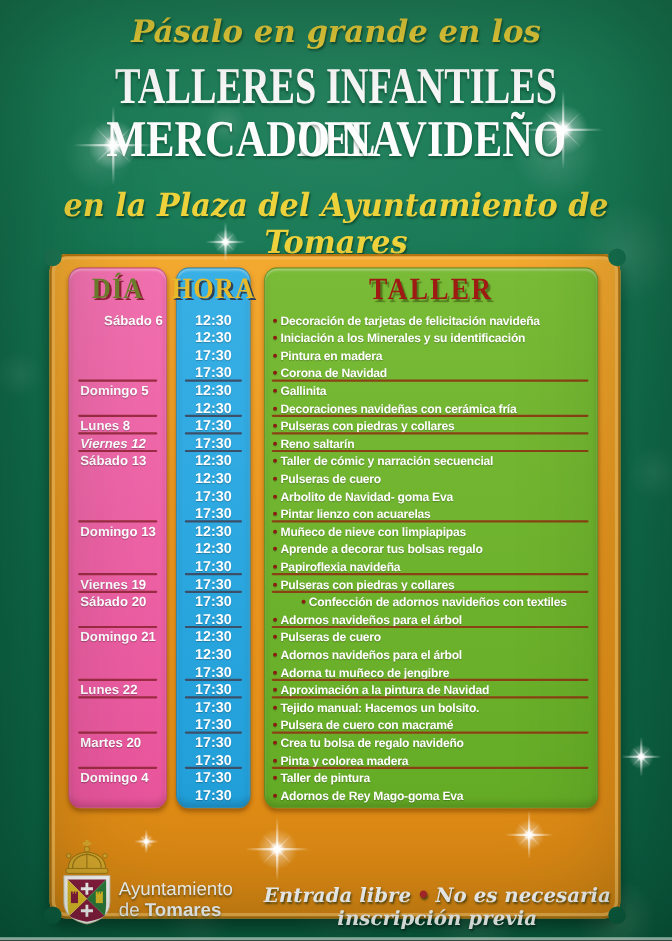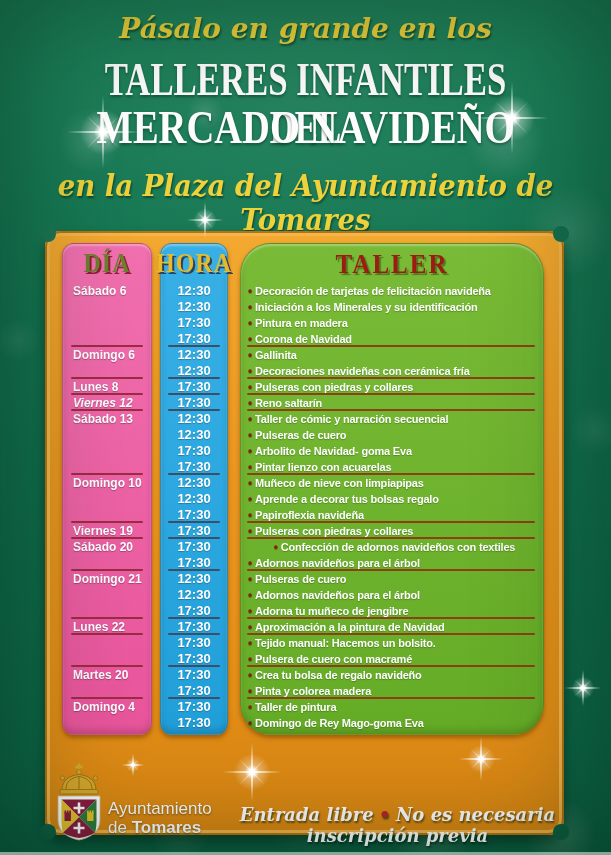--- a/index.html
+++ b/index.html
@@ -78,21 +78,21 @@
   .n-tr{right:-5px;top:-5px;background:#156f4e;}
   .n-bl{left:-5px;bottom:-5px;background:#0d6244;}
   .n-br{right:-5px;bottom:-5px;background:#0c6143;}
 
   .col{position:absolute;top:12px;height:490px;border-radius:12px;
     border:1px solid rgba(90,40,0,.25);
     box-shadow:inset 0 2px 2px rgba(255,255,255,.35), inset 0 -4px 6px rgba(0,0,0,.15),
                0 3px 4px rgba(110,55,0,.5);}
   .col-day {left:17px; width:88px; background:linear-gradient(180deg,#f170af,#e9559c);}
   .col-hour{left:115px;width:66px; background:linear-gradient(180deg,#38b0e6,#219fd9);}
-  .col-ws  {left:195px;width:302px;background:linear-gradient(180deg,#79bb36,#65ac26);border-radius:31px;}
+  .col-ws  {left:195px;width:302px;background:linear-gradient(180deg,#79bb36,#65ac26);}
 
   .col-header{height:39px;display:flex;align-items:center;justify-content:center;
     font-family:"Liberation Serif",serif;font-weight:bold;letter-spacing:1px;
     transform:scaleY(1.12);transform-origin:center;}
   .hdr-day {font-size:24px;color:#6e7f2e;text-shadow:2px 2px 0 #8d2136;}
   .hdr-hour{font-size:24px;color:#e7ba2b;text-shadow:2px 2px 0 #2f4257;}
   .hdr-ws  {font-size:25px;color:#9e1a13;letter-spacing:2px;text-shadow:2px 2px 1px rgba(45,65,12,.55);}
 
   .col-body{position:absolute;left:0;right:0;top:39px;bottom:0;}
 
@@ -156,31 +156,31 @@
 
   <div class="frame">
     <div class="notch n-tl"></div>
     <div class="notch n-tr"></div>
     <div class="notch n-bl"></div>
     <div class="notch n-br"></div>
 
     <div class="col col-day">
       <div class="col-header hdr-day">DÍA</div>
       <div class="col-body">
-          <div class="day-cell" style="top: 0px; height: 64px;">Sábado 6</div>
+          <div class="day-cell" style="top: 0px; height: 64px; text-align: right;">Sábado 6</div>
           <div class="sep sep-day" style="top: 62px;"></div>
-          <div class="day-cell" style="top: 64px; height: 32px;">Domingo 6</div>
+          <div class="day-cell" style="top: 64px; height: 32px;">Domingo 5</div>
           <div class="sep sep-day" style="top: 94px;"></div>
           <div class="day-cell" style="top: 96px; height: 16px;">Lunes 8</div>
           <div class="sep sep-day" style="top: 110px;"></div>
           <div class="day-cell" style="top: 112px; height: 16px; font-style: italic;">Viernes 12</div>
           <div class="sep sep-day" style="top: 126px;"></div>
           <div class="day-cell" style="top: 128px; height: 64px;">Sábado 13</div>
           <div class="sep sep-day" style="top: 190px;"></div>
-          <div class="day-cell" style="top: 192px; height: 48px;">Domingo 10</div>
+          <div class="day-cell" style="top: 192px; height: 48px;">Domingo 13</div>
           <div class="sep sep-day" style="top: 238px;"></div>
           <div class="day-cell" style="top: 240px; height: 16px;">Viernes 19</div>
           <div class="sep sep-day" style="top: 254px;"></div>
           <div class="day-cell" style="top: 256px; height: 32px;">Sábado 20</div>
           <div class="sep sep-day" style="top: 286px;"></div>
           <div class="day-cell" style="top: 288px; height: 48px;">Domingo 21</div>
           <div class="sep sep-day" style="top: 334px;"></div>
           <div class="day-cell" style="top: 336px; height: 16px;">Lunes 22</div>
           <div class="sep sep-day" style="top: 350px;"></div>
           <div class="sep sep-day" style="top: 382px;"></div>
@@ -271,21 +271,21 @@
           <div class="sep sep-ws" style="top: 334px;"></div>
           <div class="ws-cell" style="top: 336px;"><span class="bullet">•</span><span>Aproximación a la pintura de Navidad</span></div>
           <div class="sep sep-ws" style="top: 350px;"></div>
           <div class="ws-cell" style="top: 352px;"><span class="bullet">•</span><span>Tejido manual: Hacemos un bolsito.</span></div>
           <div class="ws-cell" style="top: 368px;"><span class="bullet">•</span><span>Pulsera de cuero con macramé</span></div>
           <div class="sep sep-ws" style="top: 382px;"></div>
           <div class="ws-cell" style="top: 384px;"><span class="bullet">•</span><span>Crea tu bolsa de regalo navideño</span></div>
           <div class="ws-cell" style="top: 400px;"><span class="bullet">•</span><span>Pinta y colorea madera</span></div>
           <div class="sep sep-ws" style="top: 414px;"></div>
           <div class="ws-cell" style="top: 416px;"><span class="bullet">•</span><span>Taller de pintura</span></div>
-          <div class="ws-cell" style="top: 432px;"><span class="bullet">•</span><span>Domingo de Rey Mago-goma Eva</span></div>
+          <div class="ws-cell" style="top: 432px;"><span class="bullet">•</span><span>Adornos de Rey Mago-goma Eva</span></div>
         </div>
     </div>
   </div>
 
   <div class="footer">
     <svg class="coat" width="58" height="78" viewBox="0 0 58 78">
       <rect x="27.6" y="0.5" width="2.8" height="7.5" fill="#d9a92c"></rect>
       <rect x="25.2" y="2.6" width="7.6" height="2.6" fill="#d9a92c"></rect>
       <path d="M12 27 C12 17.5 19 12.5 29 11.5 C39 12.5 46 17.5 46 27 Z" fill="#d9a92c" stroke="#9a7414" stroke-width="1"></path>
       <path d="M16 26 C16 18 22 14.5 29 13.5 M42 26 C42 18 36 14.5 29 13.5 M29 13.5 V26" stroke="#9a7414" stroke-width="1" fill="none"></path>

